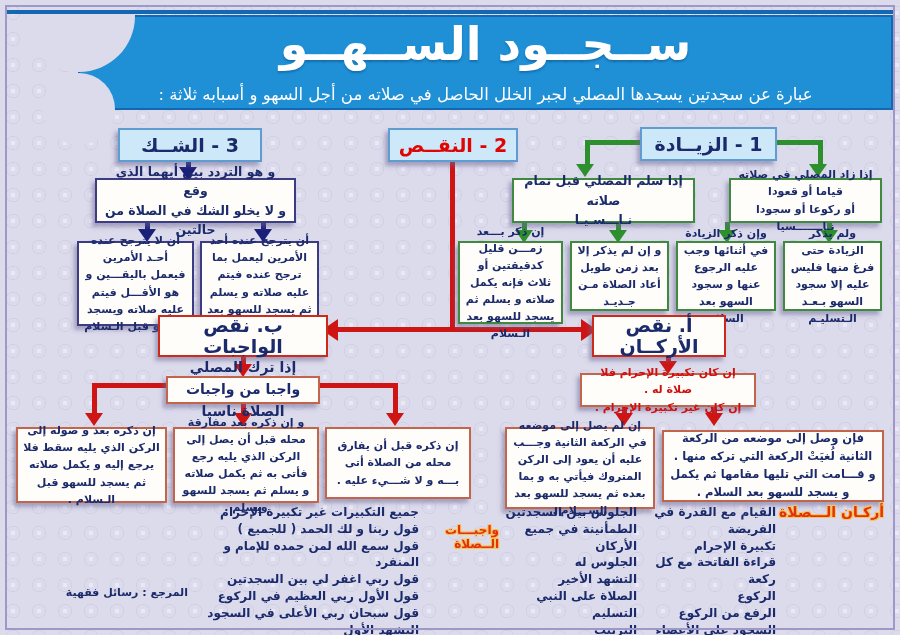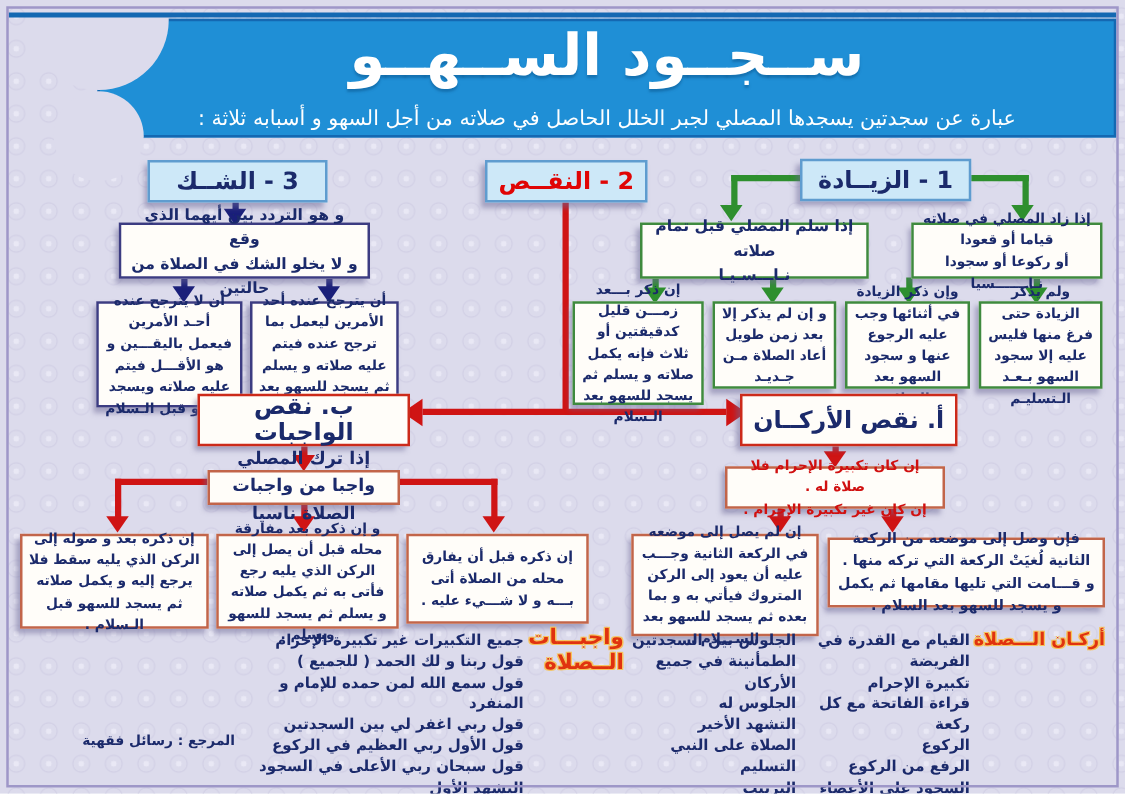--- a/index.html
+++ b/index.html
@@ -108,26 +108,26 @@
   <div class="b gb" style="left:458px;top:241px;width:105px;height:83px">إن ذكر بـــعد زمـــن قليل كدقيقتين أو ثلاث فإنه يكمل صلاته و يسلم ثم يسجد للسهو بعد الـسلام</div>
   <div class="b gb" style="left:570px;top:241px;width:99px;height:70px">و إن لم يذكر إلا بعد زمن طويل أعاد الصلاة مـن جـديـد</div>
   <div class="b gb" style="left:676px;top:241px;width:100px;height:70px">وإن ذكر الزيادة في أثنائها وجب عليه الرجوع عنها و سجود السهو بعد السلام</div>
   <div class="b gb" style="left:783px;top:241px;width:99px;height:70px">ولم يذكر الزيادة حتى فرغ منها فليس عليه إلا سجود السهو بـعـد الـتسليـم</div>
 
   <div class="b nb" style="left:95px;top:178px;width:201px;height:45px;font-size:12.5px">و هو التردد بين أيهما الذي وقع
 و لا يخلو الشك في الصلاة من حالتين</div>
   <div class="b nb" style="left:200px;top:241px;width:119px;height:85px">أن يترجح عنده أحد الأمرين ليعمل بما ترجح عنده فيتم عليه صلاته و يسلم ثم يسجد للسهو بعد الســلام</div>
   <div class="b nb" style="left:77px;top:241px;width:117px;height:85px">أن لا يترجح عنده أحـد الأمرين فيعمل باليقـــين و هو الأقـــل فيتم عليه صلاته ويسجد للسهو قبل الـسلام</div>
 
-  <div class="b hd" style="left:592px;top:315px;width:174px;height:42px">أ. نقص الأركــان</div>
+  <div class="b hd" style="left:592px;top:315px;width:134px;height:42px">أ. نقص الأركــان</div>
   <div class="b hd" style="left:158px;top:315px;width:170px;height:42px">ب. نقص الواجبات</div>
   <div class="b rb" style="left:580px;top:373px;width:176px;height:34px;color:#d01010">إن كان تكبيرة الإحرام فلا صلاة له .
 إن كان غير تكبيرة الإحرام .</div>
   <div class="b rb" style="left:505px;top:427px;width:150px;height:82px">إن لم يصل إلى موضعه في الركعة الثانية وجـــب عليه أن يعود إلى الركن المتروك فيأتي به و بما بعده ثم يسجد للسهو بعد الســـلام .</div>
-  <div class="b rb" style="left:662px;top:430px;width:222px;height:56px;font-size:11.5px">فإن وصل إلى موضعه من الركعة الثانية لُغيَتْ الركعة التي تركه منها . و قـــامت التي تليها مقامها ثم يكمل و يسجد للسهو بعد السلام .</div>
+  <div class="b rb" style="left:662px;top:430px;width:222px;height:72px;font-size:11.5px">فإن وصل إلى موضعه من الركعة الثانية لُغيَتْ الركعة التي تركه منها . و قـــامت التي تليها مقامها ثم يكمل و يسجد للسهو بعد السلام .</div>
   <div class="b rb" style="left:166px;top:376px;width:154px;height:28px;font-size:14px">إذا ترك المصلي واجبا من واجبات الصلاة ناسيا</div>
   <div class="b rb" style="left:325px;top:427px;width:146px;height:72px">إن ذكره قبل أن يفارق محله من الصلاة أتى بـــه و لا شـــيء عليه .</div>
   <div class="b rb" style="left:173px;top:427px;width:146px;height:76px">و إن ذكره بعد مفارقة محله قبل أن يصل إلى الركن الذي يليه رجع فأتى به ثم يكمل صلاته و يسلم ثم يسجد للسهو ويسلم .</div>
   <div class="b rb" style="left:16px;top:427px;width:151px;height:76px">إن ذكره بعد و صوله إلى الركن الذي يليه سقط فلا يرجع إليه و يكمل صلاته ثم يسجد للسهو قبل الـسلام .</div>
 
   <div class="ornate" style="left:778px;top:504px;width:106px">أركـان الـــصلاة</div>
   <div class="list" style="left:628px;top:504px;width:148px">
     <div>القيام مع القدرة في الفريضة</div>
     <div>تكبيرة الإحرام</div>
     <div>قراءة الفاتحة مع كل ركعة</div>
@@ -138,21 +138,21 @@
   </div>
   <div class="list" style="left:487px;top:504px;width:150px">
     <div>الجلوس بين السجدتين</div>
     <div>الطمأنينة في جميع الأركان</div>
     <div>الجلوس له</div>
     <div>التشهد الأخير</div>
     <div>الصلاة على النبي</div>
     <div>التسليم</div>
     <div>الترتيب</div>
   </div>
-  <div class="ornate" style="left:423px;top:500px;width:76px;font-size:17px">واجبـــات الــصلاة</div>
+  <div class="ornate" style="left:423px;top:523px;width:76px;font-size:12px">واجبـــات الــصلاة</div>
   <div class="list" style="left:186px;top:504px;width:233px">
     <div>جميع التكبيرات غير تكبيرة الإحرام</div>
     <div>قول ربنا و لك الحمد ( للجميع )</div>
     <div>قول سمع الله لمن حمده للإمام و المنفرد</div>
     <div>قول ربي اغفر لي بين السجدتين</div>
     <div>قول الأول ربي العظيم في الركوع</div>
     <div>قول سبحان ربي الأعلى في السجود</div>
     <div>التشهد الأول</div>
   </div>
 

